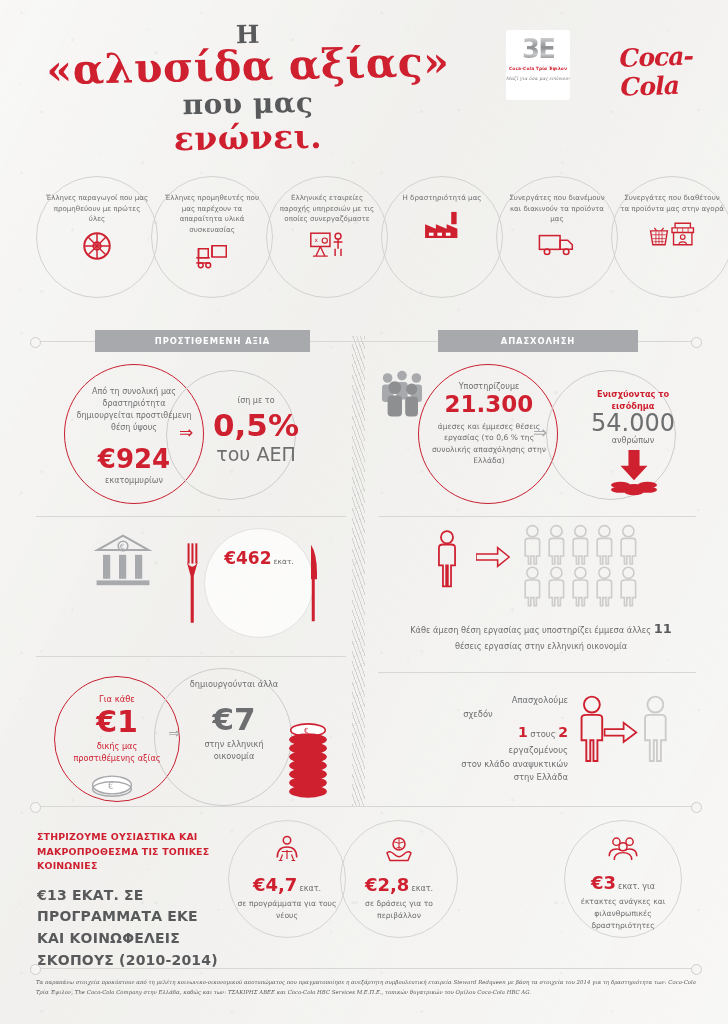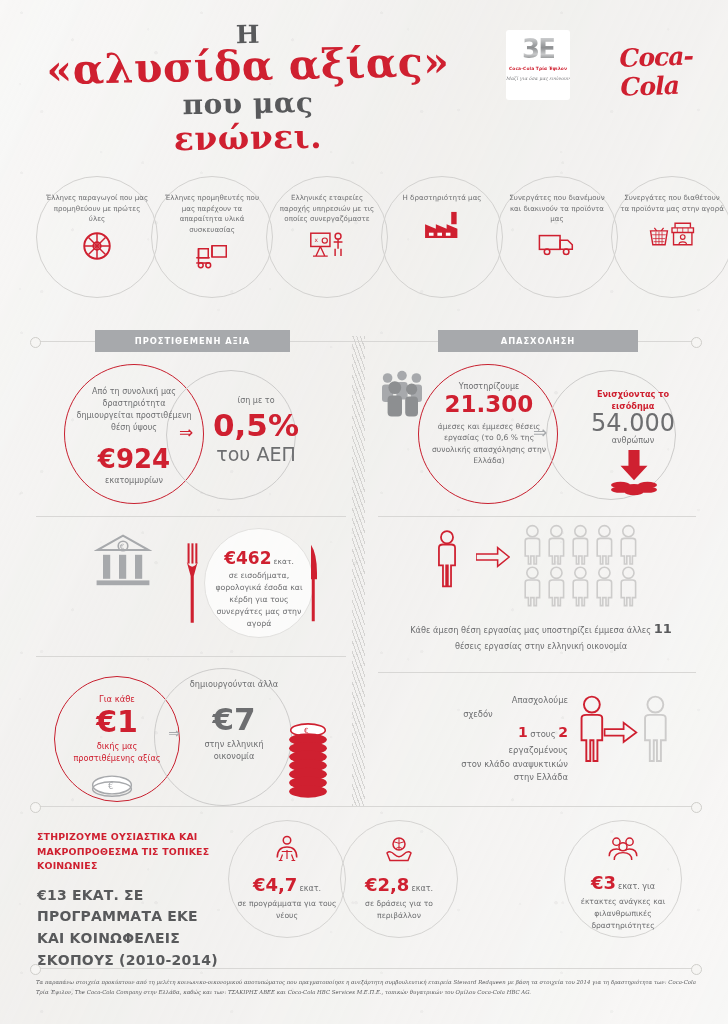--- a/index.html
+++ b/index.html
@@ -51,21 +51,21 @@
   
   .toprow{position:absolute;left:36px;top:176px;width:660px;height:122px;}
   .tcircle{position:absolute;top:0;width:122px;height:122px;border-radius:50%;border:1px solid #d3d2d0;
     box-sizing:border-box;display:flex;flex-direction:column;align-items:center;justify-content:flex-start;padding-top:16px;}
   .tcircle .ttxt{font-size:7.1px;line-height:1.5;color:#6d6e70;text-align:center;width:104px;}
   .tcircle .ticon{margin-top:6px;}
 
   
   .secbar{position:absolute;top:330px;height:22px;background:#a7a9ac;display:flex;align-items:center;justify-content:center;}
   .secbar span{color:#ffffff;font-size:8.4px;font-weight:bold;letter-spacing:.9px;}
-  .bar-left{left:95px;width:195px;}
+  .bar-left{left:95px;width:195px;padding-left:20px;}
   .bar-right{left:438px;width:200px;}
   .rule{position:absolute;height:1px;background:#d8d7d5;}
   .dot{position:absolute;width:9px;height:9px;border-radius:50%;border:1px solid #cfceca;background:#f6f5f3;}
 
   
   .divider{position:absolute;left:352px;top:336px;width:13px;height:470px;
     background:repeating-linear-gradient(70deg,#cfcecc 0 1px,transparent 1px 3.5px);opacity:.85;}
 
   
   .block{position:absolute;}
@@ -331,21 +331,20 @@
     </div>
     <div style="position:absolute;left:272px;top:18px;">
       <svg width="12" height="86" viewBox="0 0 16 106">
         <path d="M4 2 Q12 14 12 40 L12 48 L9 48 L9 104 L5 104 L5 48 L4 48 Z" fill="#cf2030"></path>
       </svg>
     </div>
 
     <div class="ctext" style="left:170px;top:26px;width:106px;">
       <span class="red" style="font-size:17px;font-weight:bold;">€462</span><span style="font-size:7.5px;margin-left:2px;">εκατ.</span>
     </div>
-    <div class="ctext" style="left:170px;top:48px;width:106px;font-size:7.8px;line-height:1.55;">σε εισοδήματα, φορολογικά έσοδα και κέρδη για τους συνεργάτες μας στην αγορά</div>
   </div>
 
   <div class="block" style="left:378px;top:522px;width:318px;height:140px;">
     <div style="position:absolute;left:56px;top:8px;">
       <svg width="26" height="58" viewBox="0 0 32 72">
         <circle cx="16" cy="9" r="7.5" fill="none" stroke="#cf2030" stroke-width="2.2"></circle>
         <path d="M6 22 Q6 18 11 18 L21 18 Q26 18 26 22 L26 44 L21 44 L21 70 L17 70 L17 44 L15 44 L15 70 L11 70 L11 44 L6 44 Z" fill="none" stroke="#cf2030" stroke-width="2.2"></path>
       </svg>
     </div>
 

